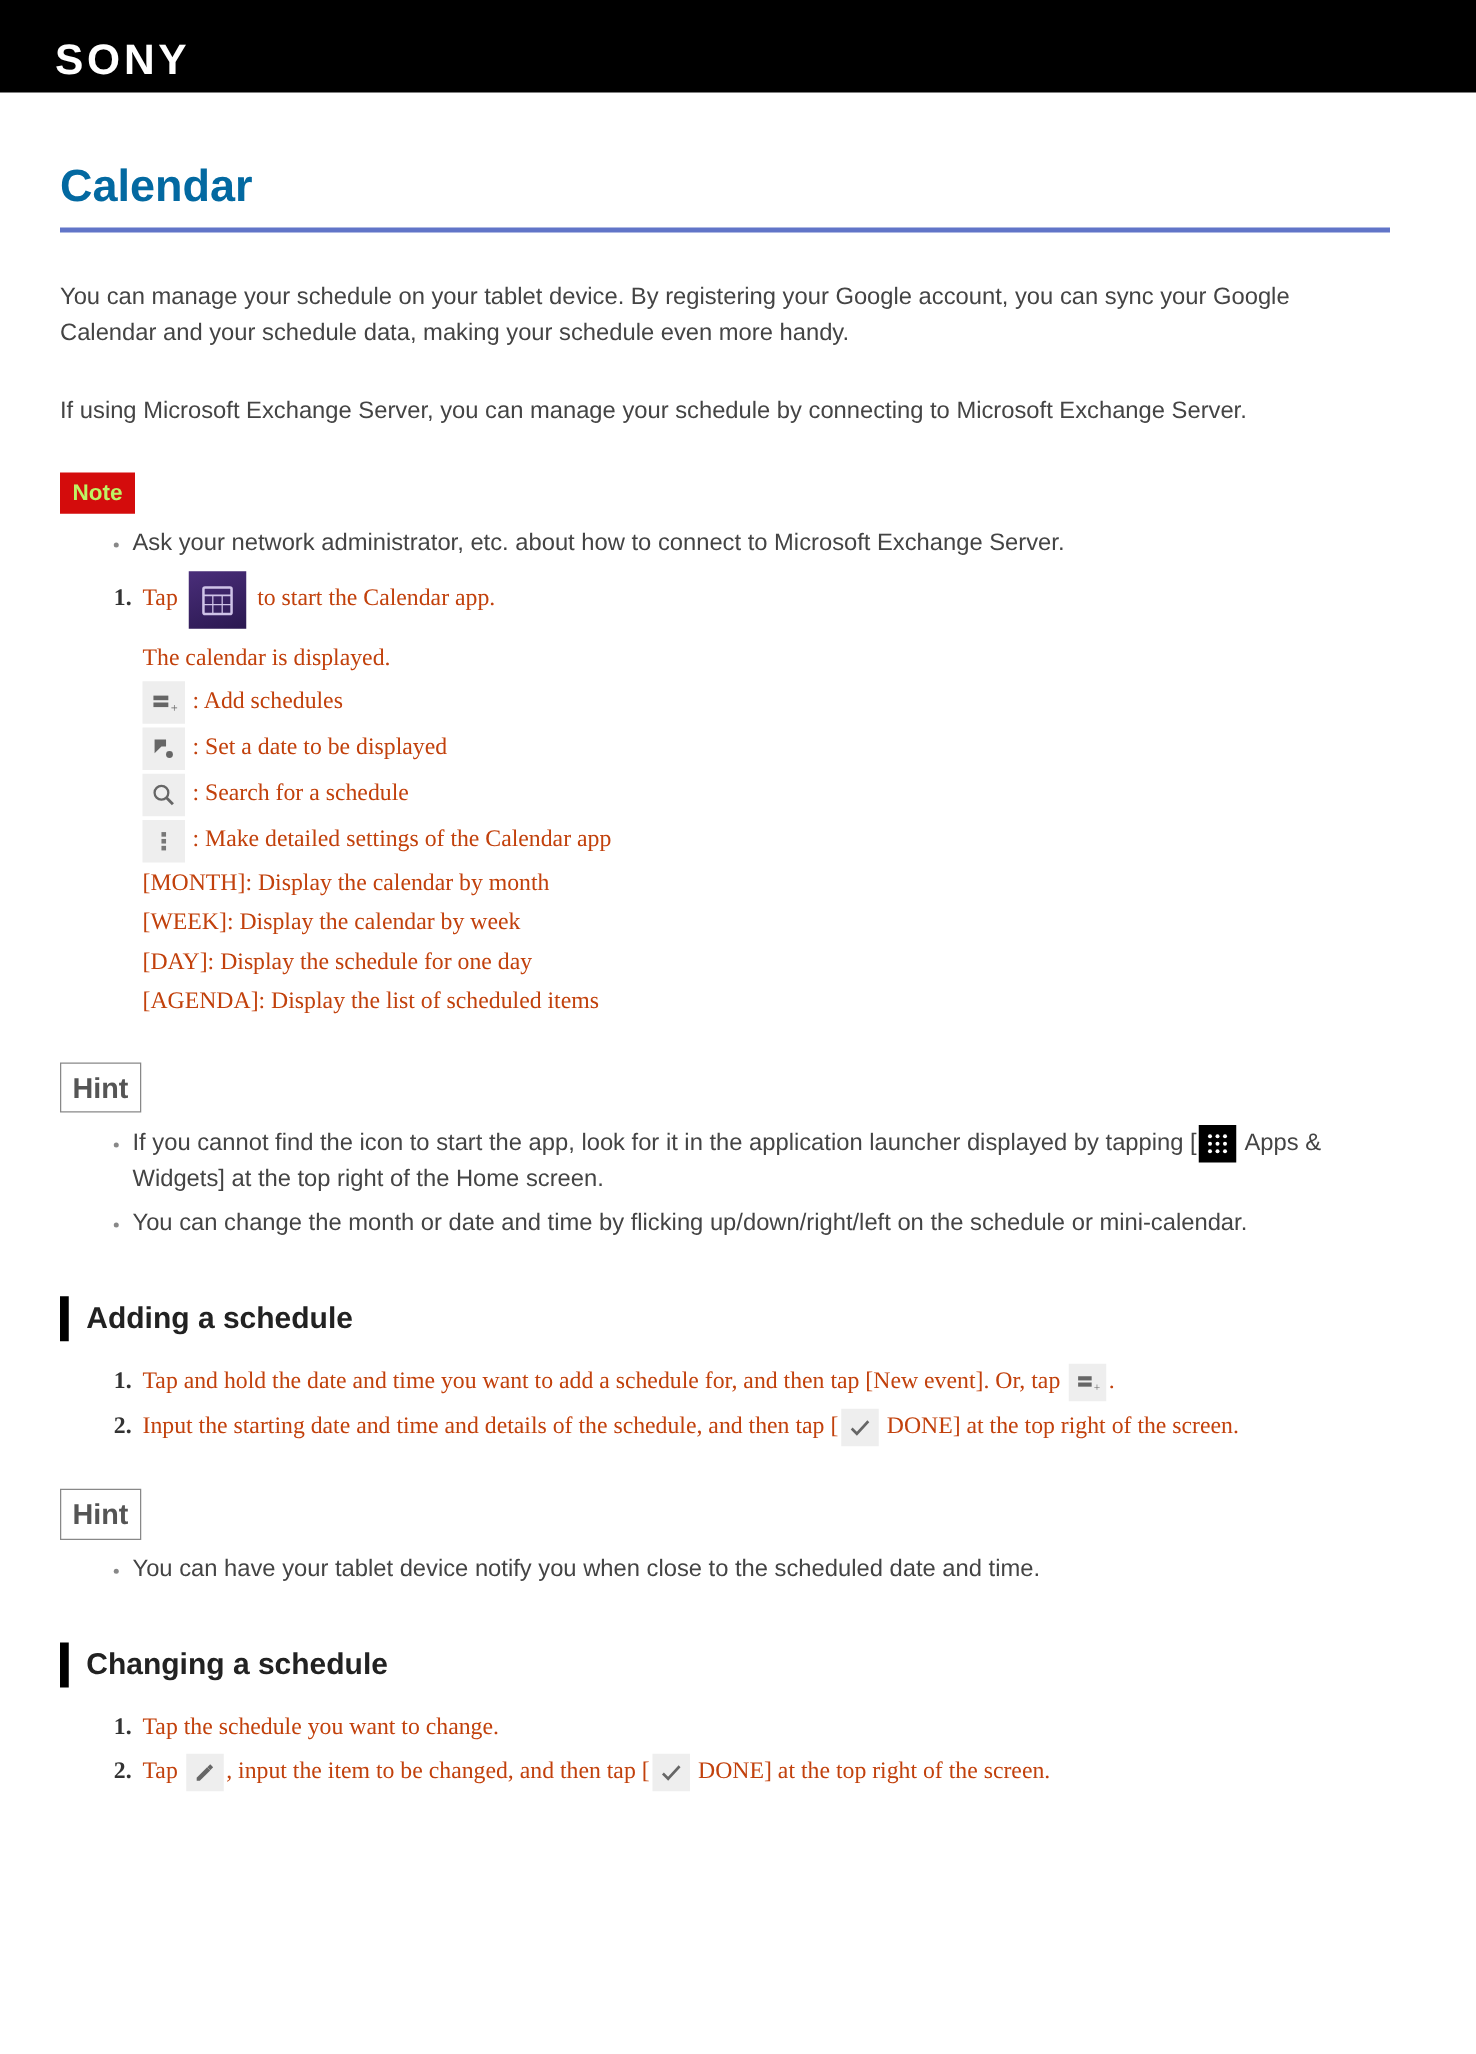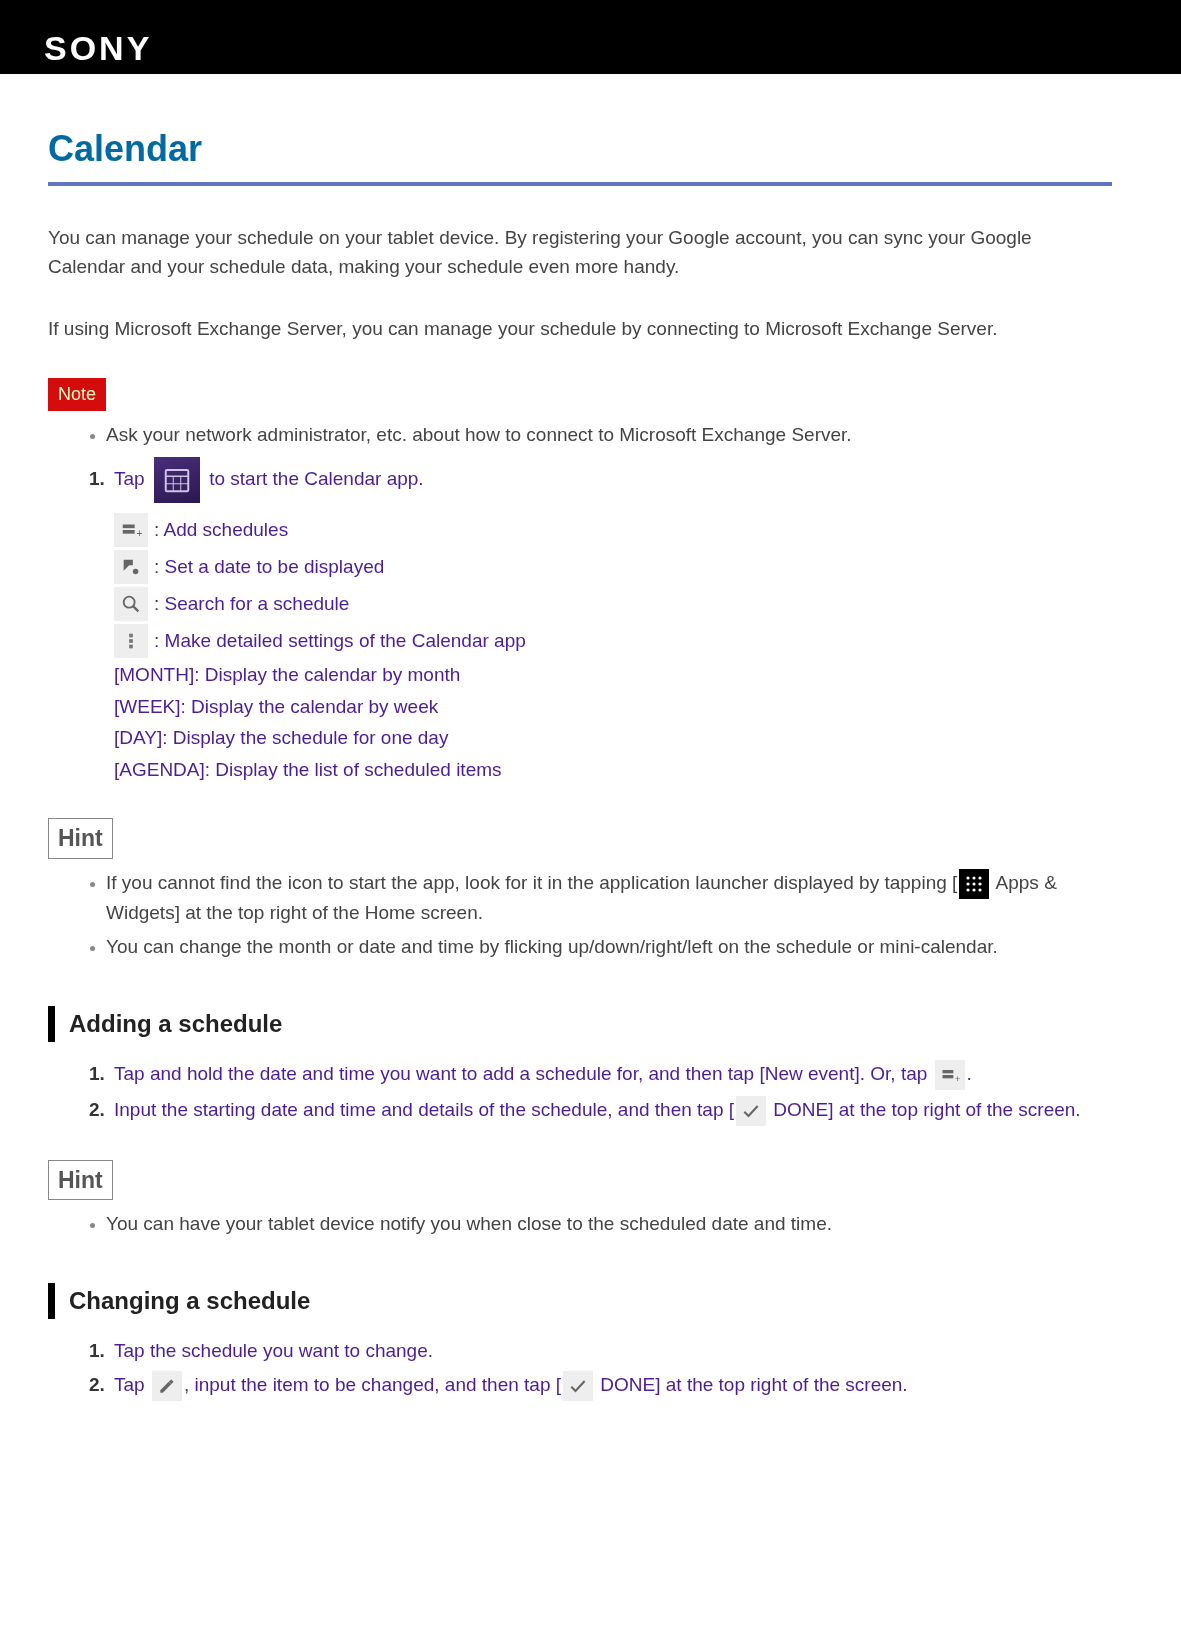--- a/index.html
+++ b/index.html
@@ -4,27 +4,27 @@
 <style>
   * { box-sizing: border-box; margin: 0; padding: 0; }
   body { font-family: Arial, Helvetica, sans-serif; color: #333; font-size: 19px; line-height: 1.5; background: #fff; }
   .topbar { background: #000; height: 74px; display: flex; align-items: flex-end; padding-left: 44px; }
   .logo { color: #fff; font-size: 34px; font-weight: 900; letter-spacing: 3px; font-family: Arial, sans-serif; }
   .content { padding: 48px 48px 48px 48px; max-width: 1160px; }
   h1 { font-size: 36px; font-weight: 700; color: #0369a1; margin-bottom: 6px; }
   .title-rule { border: none; border-top: 4px solid #6175c8; margin-bottom: 38px; }
   p { color: #444; margin-bottom: 14px; }
   .para-block { margin-bottom: 34px; }
-  .note-label { display: inline-block; background: #d40c0c; color: #fef9c3; font-weight: 400; font-size: 18px; padding: 3px 10px; margin-bottom: 10px; }
+  .note-label { display: inline-block; background: #d40c0c; color: #bef264; font-weight: 700; font-size: 18px; padding: 3px 10px; margin-bottom: 10px; }
   .hint-label { display: inline-block; border: 1px solid #888; color: #555; font-weight: 700; font-size: 23px; padding: 2px 9px; margin-bottom: 10px; margin-top: 28px; }
   ul.bullets { list-style: disc; padding-left: 58px; margin-bottom: 4px; }
   ul.bullets li { color: #444; margin-bottom: 6px; }
   ul.bullets li::marker { color: #888; font-size: 15px; }
   ol.steps { list-style: decimal; padding-left: 62px; margin-top: 8px; }
-  ol.steps > li { color: #4c1d95; margin-bottom: 6px; padding-left: 4px; }
+  ol.steps > li { color: #c2410c; margin-bottom: 6px; padding-left: 4px; font-family: Liberation Serif, serif; }
   ol.steps > li::marker { font-weight: 700; color: #333; }
   .step-sub { margin-top: 10px; }
   .step-sub div { margin-bottom: 3px; }
   .icon-row { display: flex; align-items: center; gap: 6px; margin-bottom: 3px; }
   .icon-box { width: 34px; height: 34px; background: #eee; display: inline-flex; align-items: center; justify-content: center; flex-shrink: 0; }
   .icon-box svg { width: 22px; height: 22px; }
   .app-icon { width: 46px; height: 46px; background: linear-gradient(160deg,#4a2e7a,#2a1850); display: inline-flex; align-items: center; justify-content: center; vertical-align: middle; margin: 0 4px; }
   .app-icon svg { width: 30px; height: 30px; }
   .apps-icon { width: 30px; height: 30px; background: #000; display: inline-flex; align-items: center; justify-content: center; vertical-align: middle; margin: 0 2px; }
   .apps-icon svg { width: 18px; height: 18px; }
@@ -63,20 +63,21 @@
       <span class="li-line">Tap </span><span class="app-icon">
           <svg viewBox="0 0 24 24">
             <rect x="3" y="4" width="18" height="17" rx="1" fill="none" stroke="#cfc3e8" stroke-width="1.6"></rect>
             <line x1="3" y1="9" x2="21" y2="9" stroke="#cfc3e8" stroke-width="1.2"></line>
             <line x1="9" y1="9" x2="9" y2="21" stroke="#cfc3e8" stroke-width="0.8"></line>
             <line x1="15" y1="9" x2="15" y2="21" stroke="#cfc3e8" stroke-width="0.8"></line>
             <line x1="3" y1="15" x2="21" y2="15" stroke="#cfc3e8" stroke-width="0.8"></line>
           </svg>
         </span><span class="li-line"> to start the Calendar app.</span>
       <div class="step-sub">
+        <div>The calendar is displayed.</div>
 
         <div class="icon-row">
           <span class="icon-box">
               <svg viewBox="0 0 24 24">
                 <rect x="3" y="6" width="13" height="10" fill="#666"></rect>
                 <rect x="2" y="10" width="15" height="2" fill="#eee"></rect>
                 <text x="18" y="20" font-size="11" fill="#666">+</text>
               </svg>
             </span>
           <span>: Add schedules</span>

